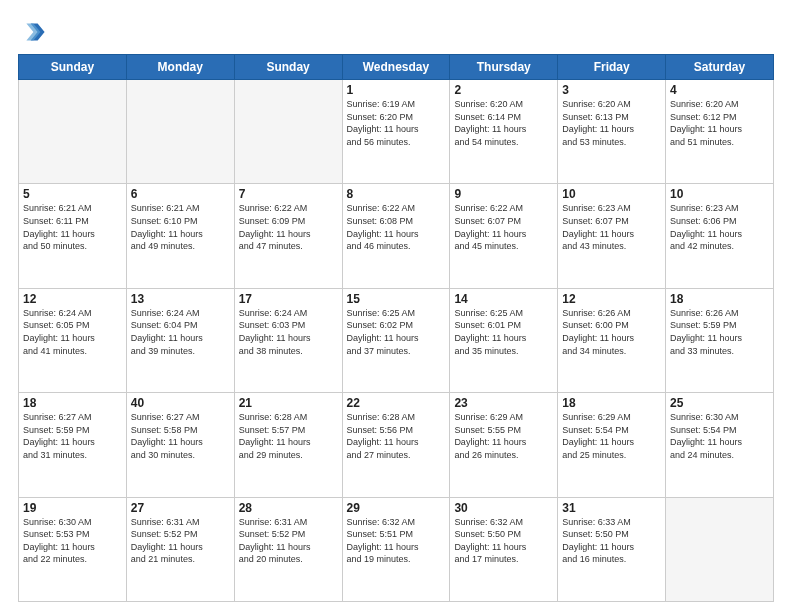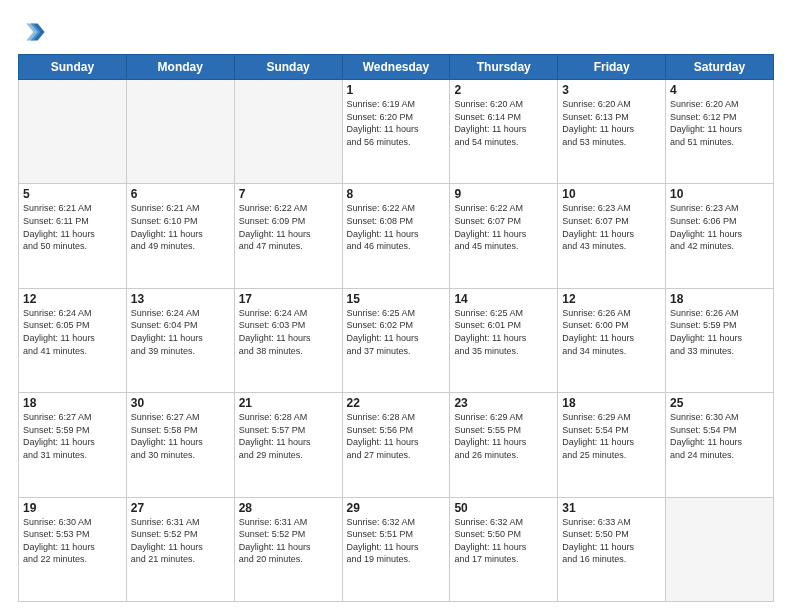--- a/index.html
+++ b/index.html
@@ -262,21 +262,21 @@
         </tr>
         <tr>
           <td>
             <span class="day-number">18</span>
             <div class="day-info" style="white-space: pre-line;">Sunrise: 6:27 AM
 Sunset: 5:59 PM
 Daylight: 11 hours
 and 31 minutes.</div>
           </td>
           <td>
-            <span class="day-number">30</span>
+            <span class="day-number">40</span>
             <div class="day-info" style="white-space: pre-line;">Sunrise: 6:27 AM
 Sunset: 5:58 PM
 Daylight: 11 hours
 and 30 minutes.</div>
           </td>
           <td>
             <span class="day-number">21</span>
             <div class="day-info" style="white-space: pre-line;">Sunrise: 6:28 AM
 Sunset: 5:57 PM
 Daylight: 11 hours
@@ -334,21 +334,21 @@
 and 20 minutes.</div>
           </td>
           <td>
             <span class="day-number">29</span>
             <div class="day-info" style="white-space: pre-line;">Sunrise: 6:32 AM
 Sunset: 5:51 PM
 Daylight: 11 hours
 and 19 minutes.</div>
           </td>
           <td>
-            <span class="day-number">50</span>
+            <span class="day-number">30</span>
             <div class="day-info" style="white-space: pre-line;">Sunrise: 6:32 AM
 Sunset: 5:50 PM
 Daylight: 11 hours
 and 17 minutes.</div>
           </td>
           <td>
             <span class="day-number">31</span>
             <div class="day-info" style="white-space: pre-line;">Sunrise: 6:33 AM
 Sunset: 5:50 PM
 Daylight: 11 hours

